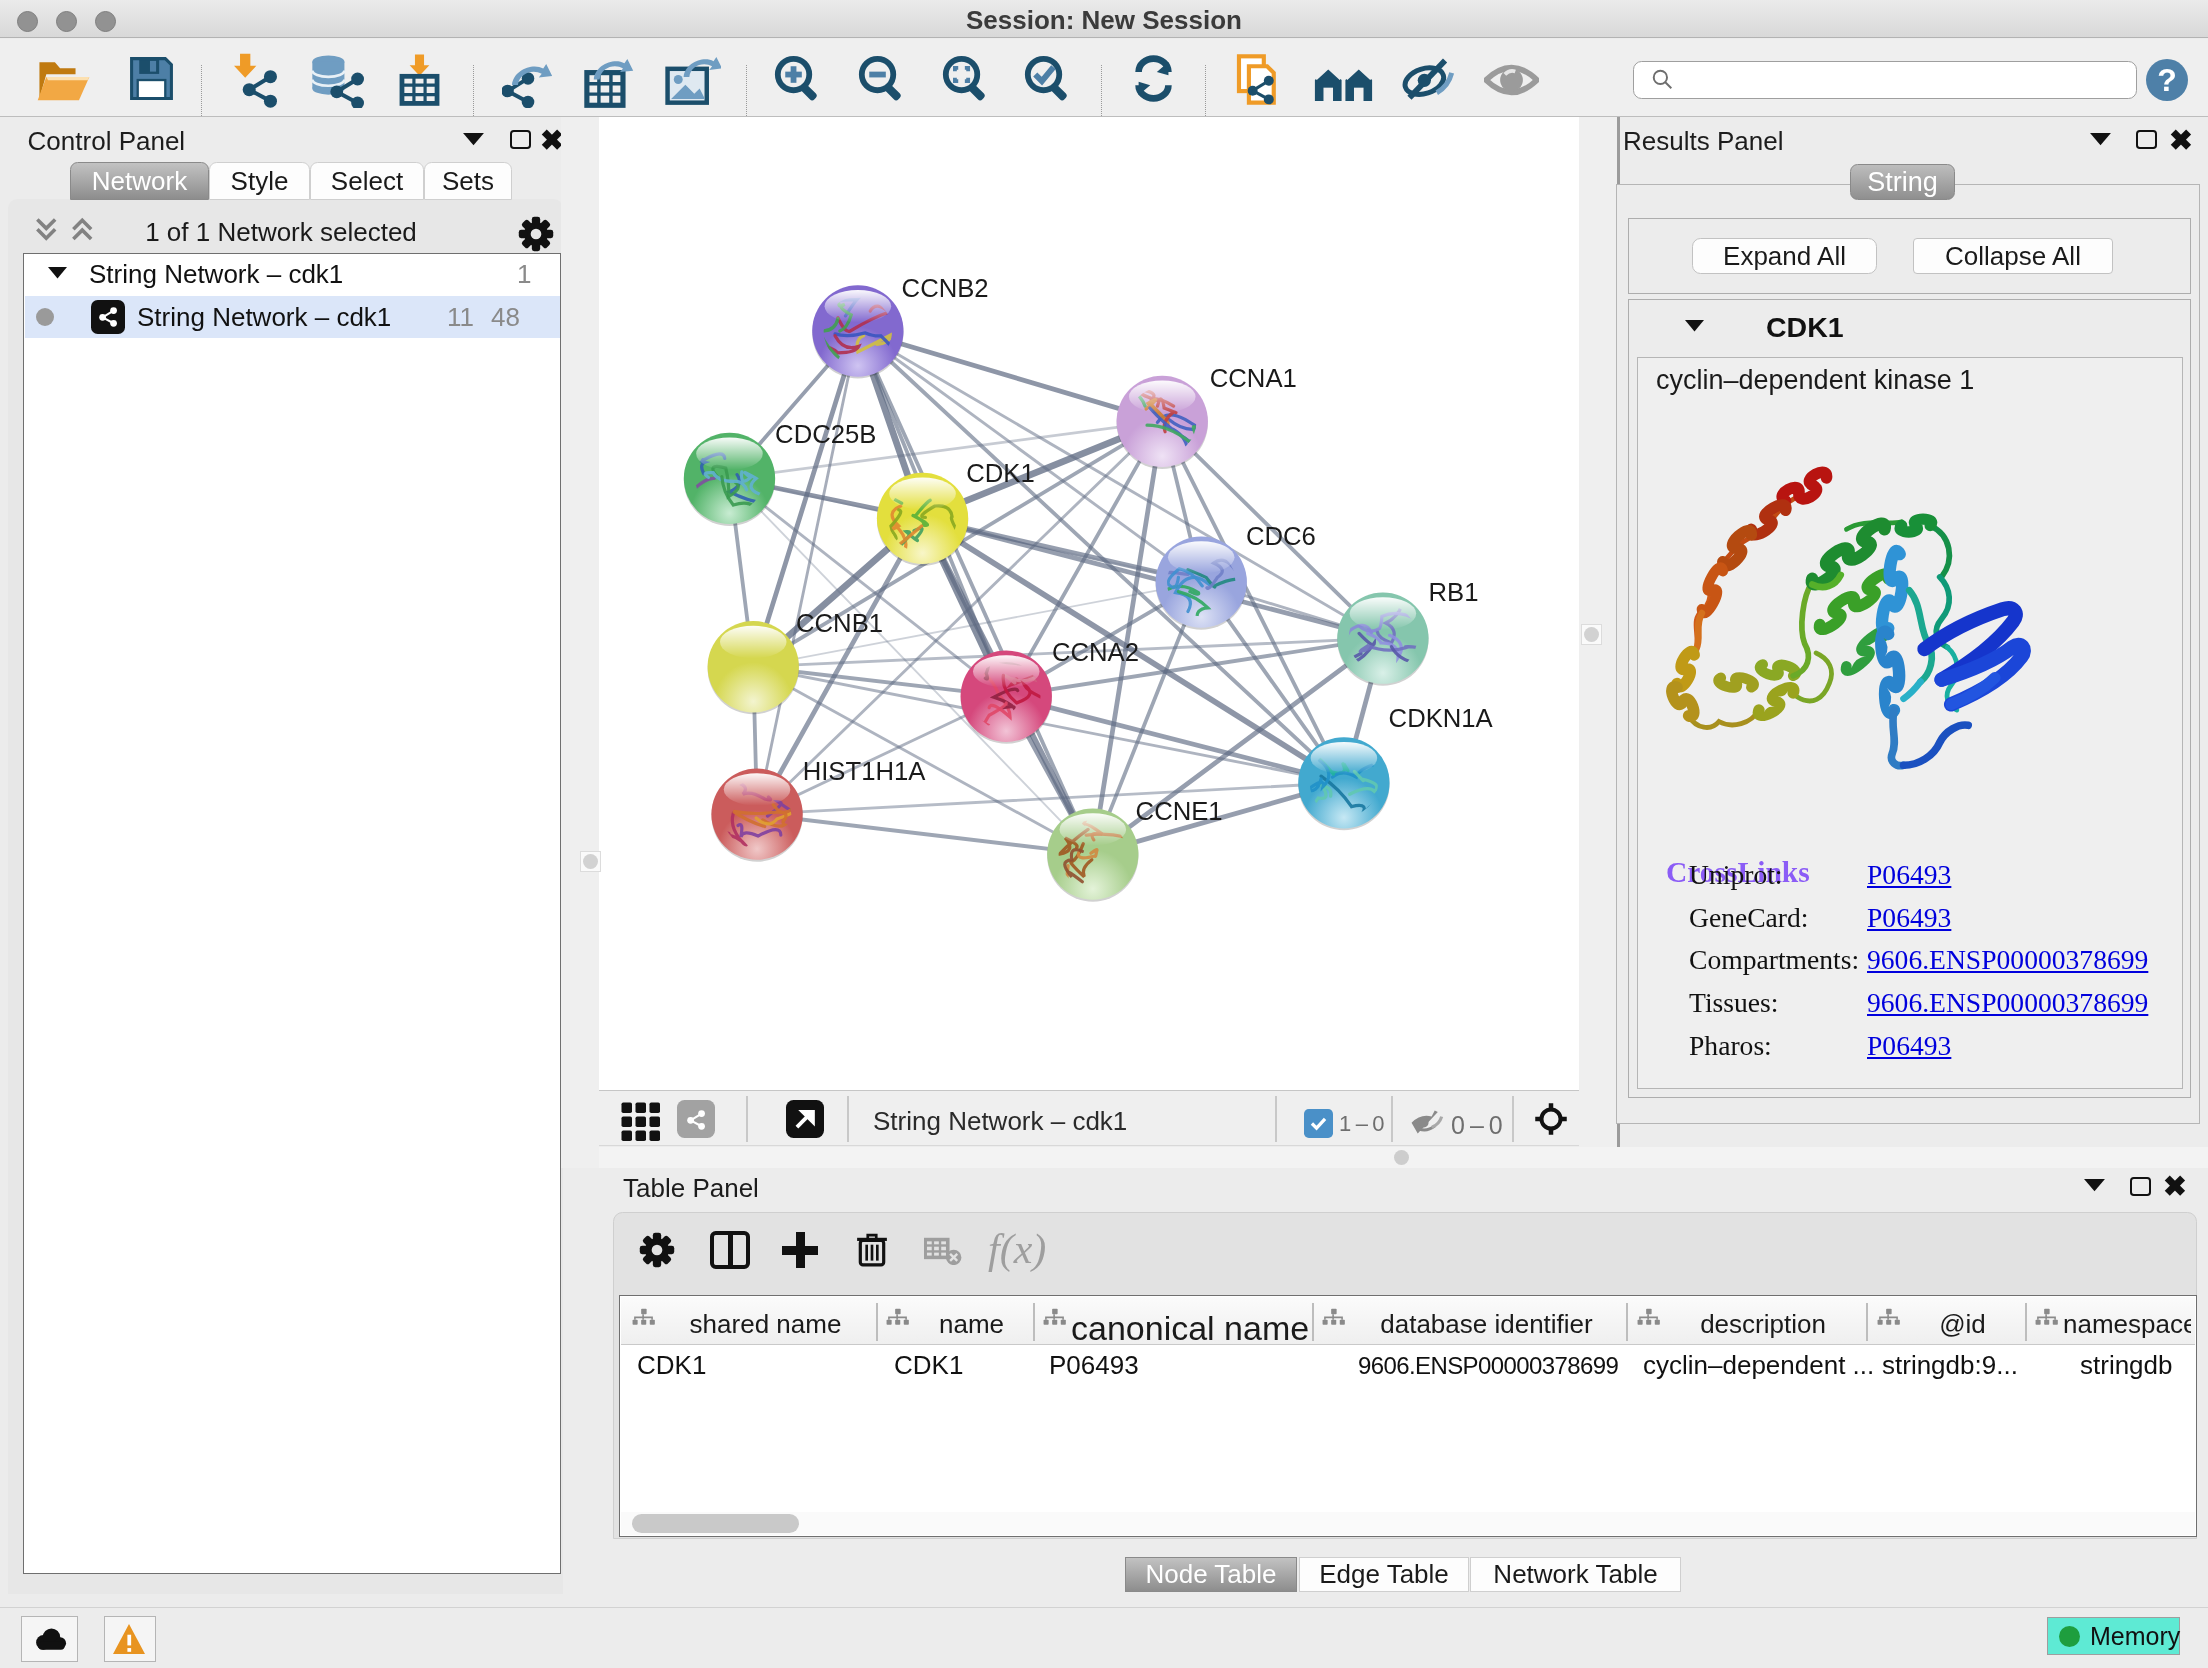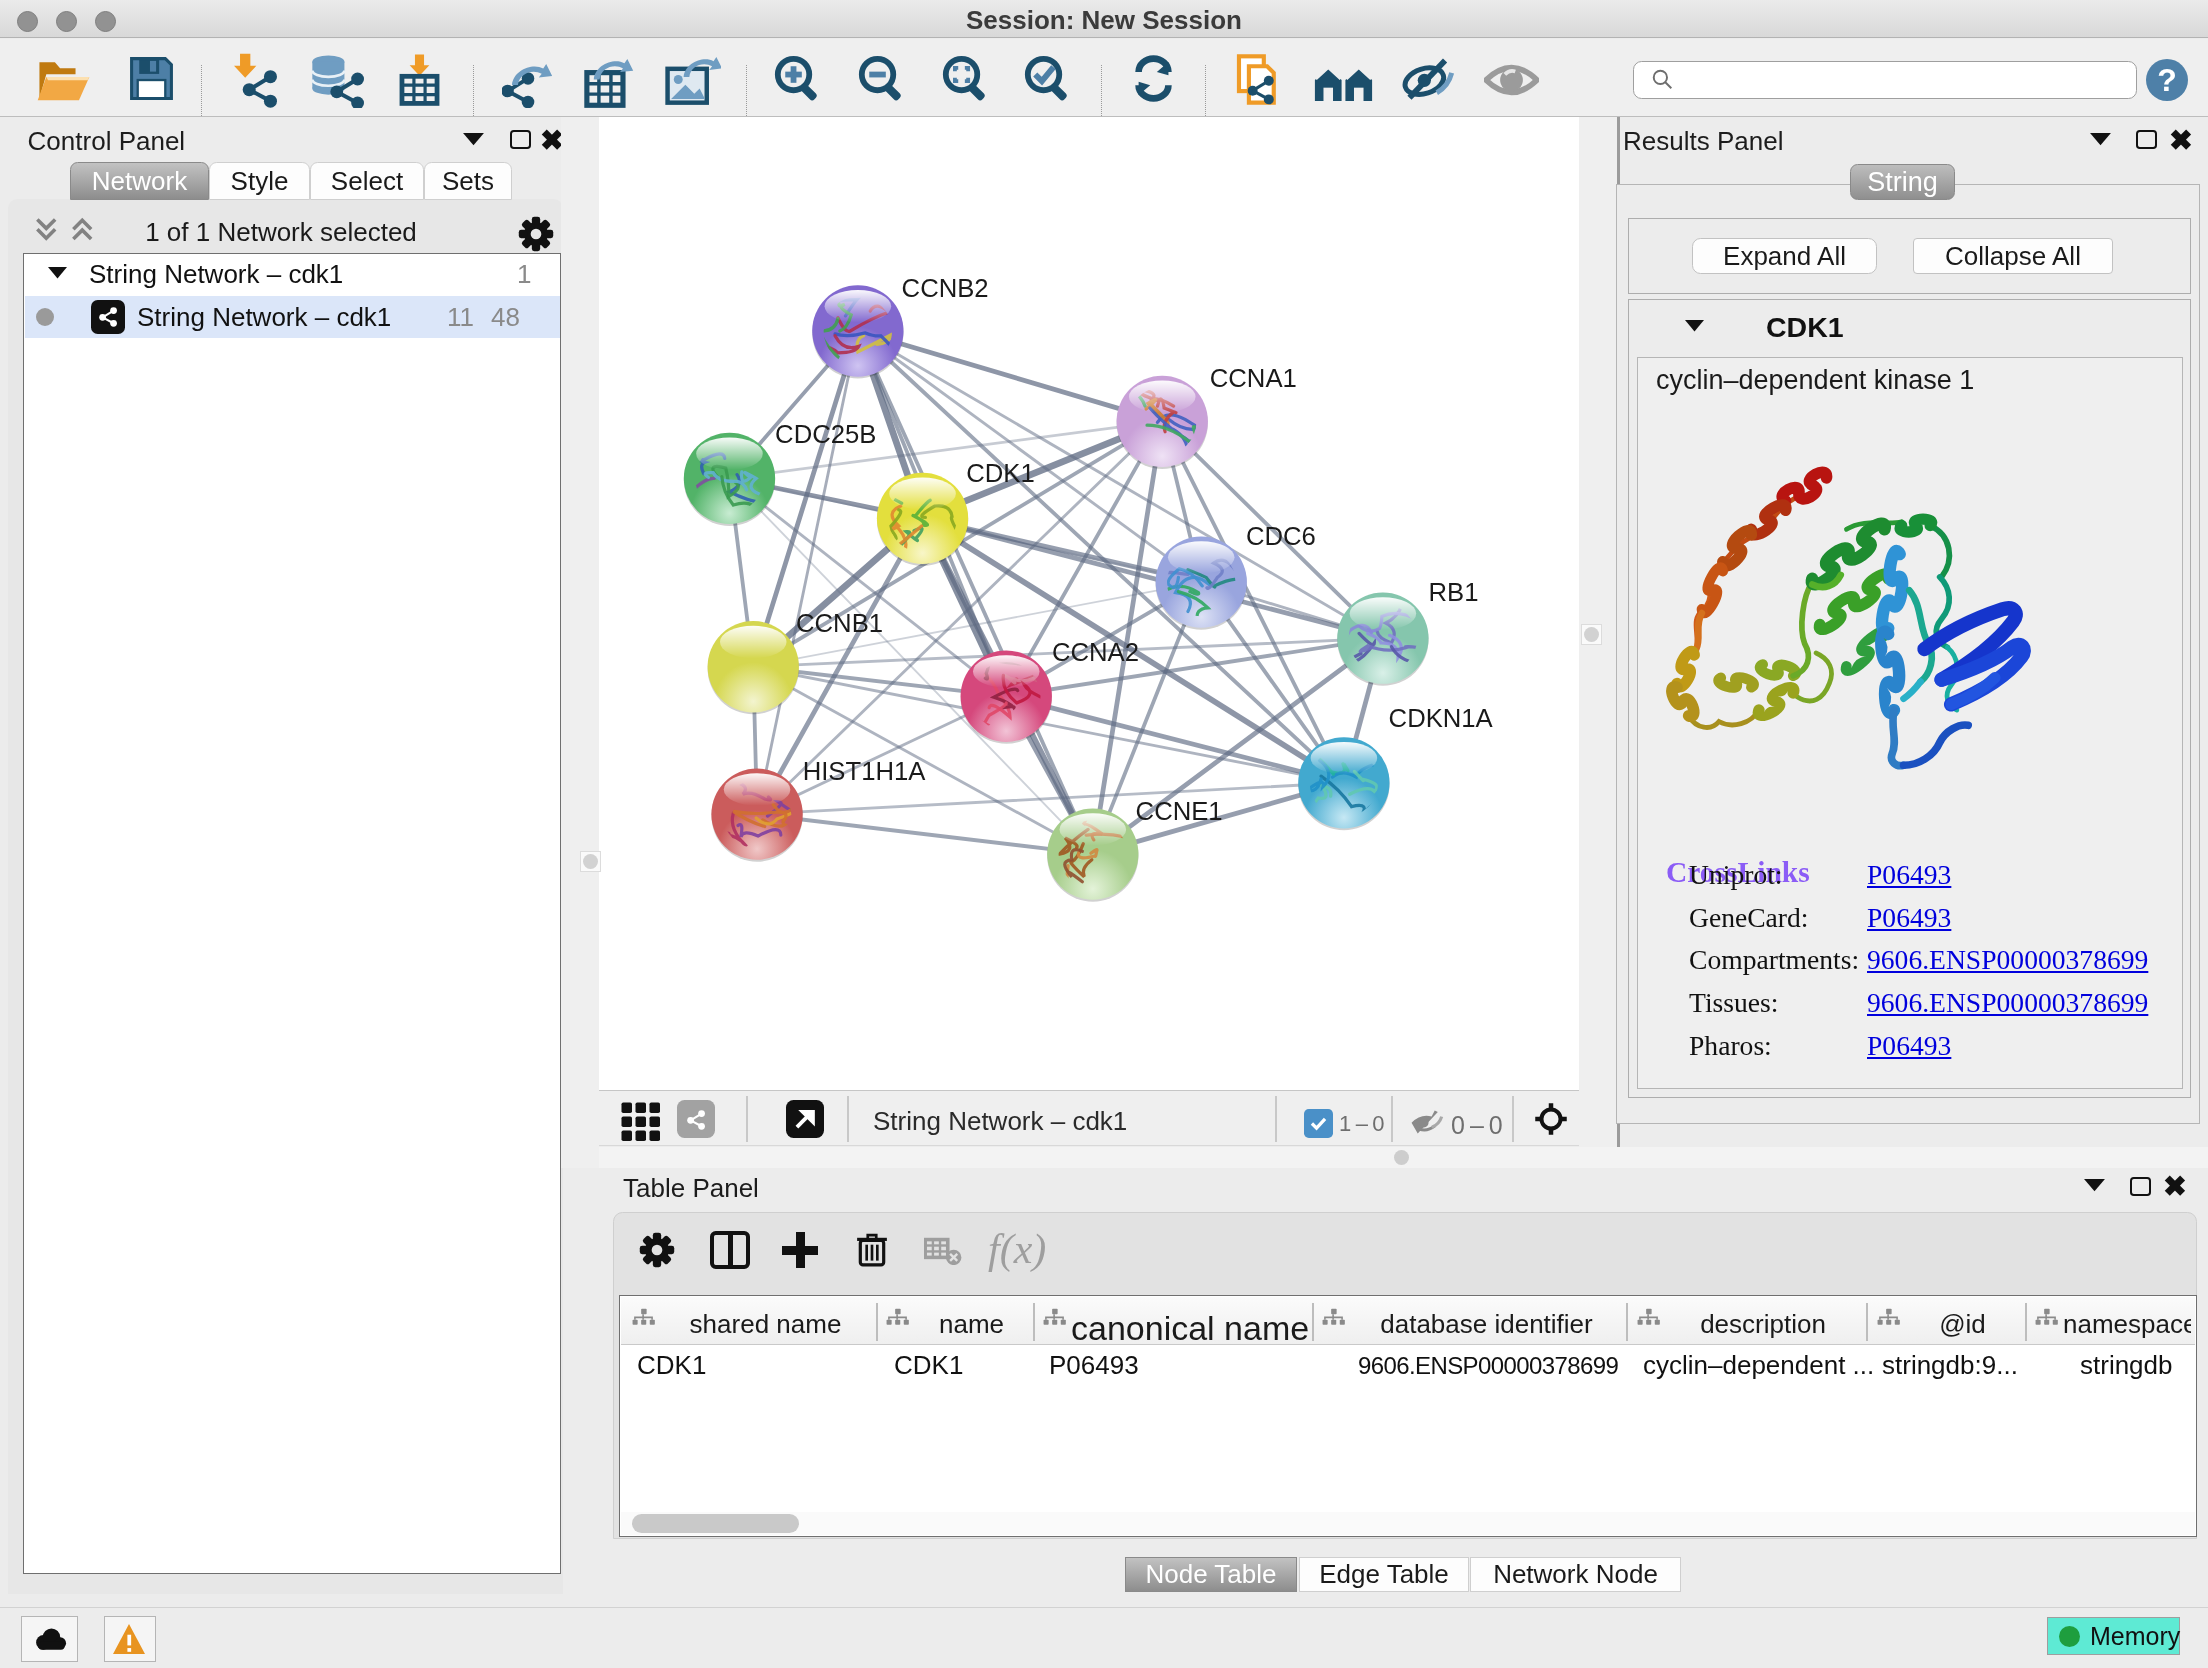--- a/index.html
+++ b/index.html
@@ -818,21 +818,21 @@
 <div class="abs" style="left:894px;top:1350px;font-size:26px;color:#111;white-space:nowrap">CDK1</div>
 <div class="abs" style="left:1049px;top:1350px;font-size:26px;color:#111;white-space:nowrap">P06493</div>
 <div class="abs" style="left:1358px;top:1350px;font-size:26px;color:#111;white-space:nowrap"><span style="font-size:24px;letter-spacing:-0.6px">9606.ENSP00000378699</span></div>
 <div class="abs" style="left:1643px;top:1350px;font-size:26px;color:#111;white-space:nowrap">cyclin–dependent ...</div>
 <div class="abs" style="left:1882px;top:1350px;font-size:26px;color:#111;white-space:nowrap">stringdb:9...</div>
 <div class="abs" style="left:2080px;top:1350px;font-size:26px;color:#111;white-space:nowrap">stringdb</div>
 <div class="abs" style="left:621px;top:1512px;width:1574px;height:23px;background:#fafafa"></div>
 <div class="abs" style="left:632px;top:1514px;width:167px;height:19px;background:#c9c9c9;border-radius:9.5px"></div>
 <div class="abs" style="left:1125px;top:1557px;width:172px;height:35px;background:linear-gradient(#c2c2c2,#8d8d8d);color:#fff;border:1px solid #8a8a8a;font-size:26px;text-align:center;line-height:33px">Node Table</div>
 <div class="abs" style="left:1299px;top:1557px;width:170px;height:35px;background:#fdfdfd;color:#1a1a1a;border:1px solid #cfcfcf;font-size:26px;text-align:center;line-height:33px">Edge Table</div>
-<div class="abs" style="left:1470px;top:1557px;width:211px;height:35px;background:#fdfdfd;color:#1a1a1a;border:1px solid #cfcfcf;font-size:26px;text-align:center;line-height:33px">Network Node</div>
+<div class="abs" style="left:1470px;top:1557px;width:211px;height:35px;background:#fdfdfd;color:#1a1a1a;border:1px solid #cfcfcf;font-size:26px;text-align:center;line-height:33px">Network Table</div>
 <div class="abs" style="left:0;top:1607px;width:2208px;height:61px;background:#ececec;border-top:1.9px solid #d2d2d2"></div>
 <div class="abs" style="left:21px;top:1616px;width:57px;height:46px;background:#f5f5f5;border:1.9px solid #b5b5b5"></div>
 <svg style="position:absolute;left:31px;top:1626px" width="38" height="27" viewBox="0 0 52 34">
     <g fill="#111">
       <circle cx="17" cy="21" r="10"></circle>
       <circle cx="28" cy="14" r="12"></circle>
       <circle cx="40" cy="22" r="8"></circle>
       <rect x="10" y="20" width="36" height="11" rx="5"></rect>
     </g>
   </svg>

